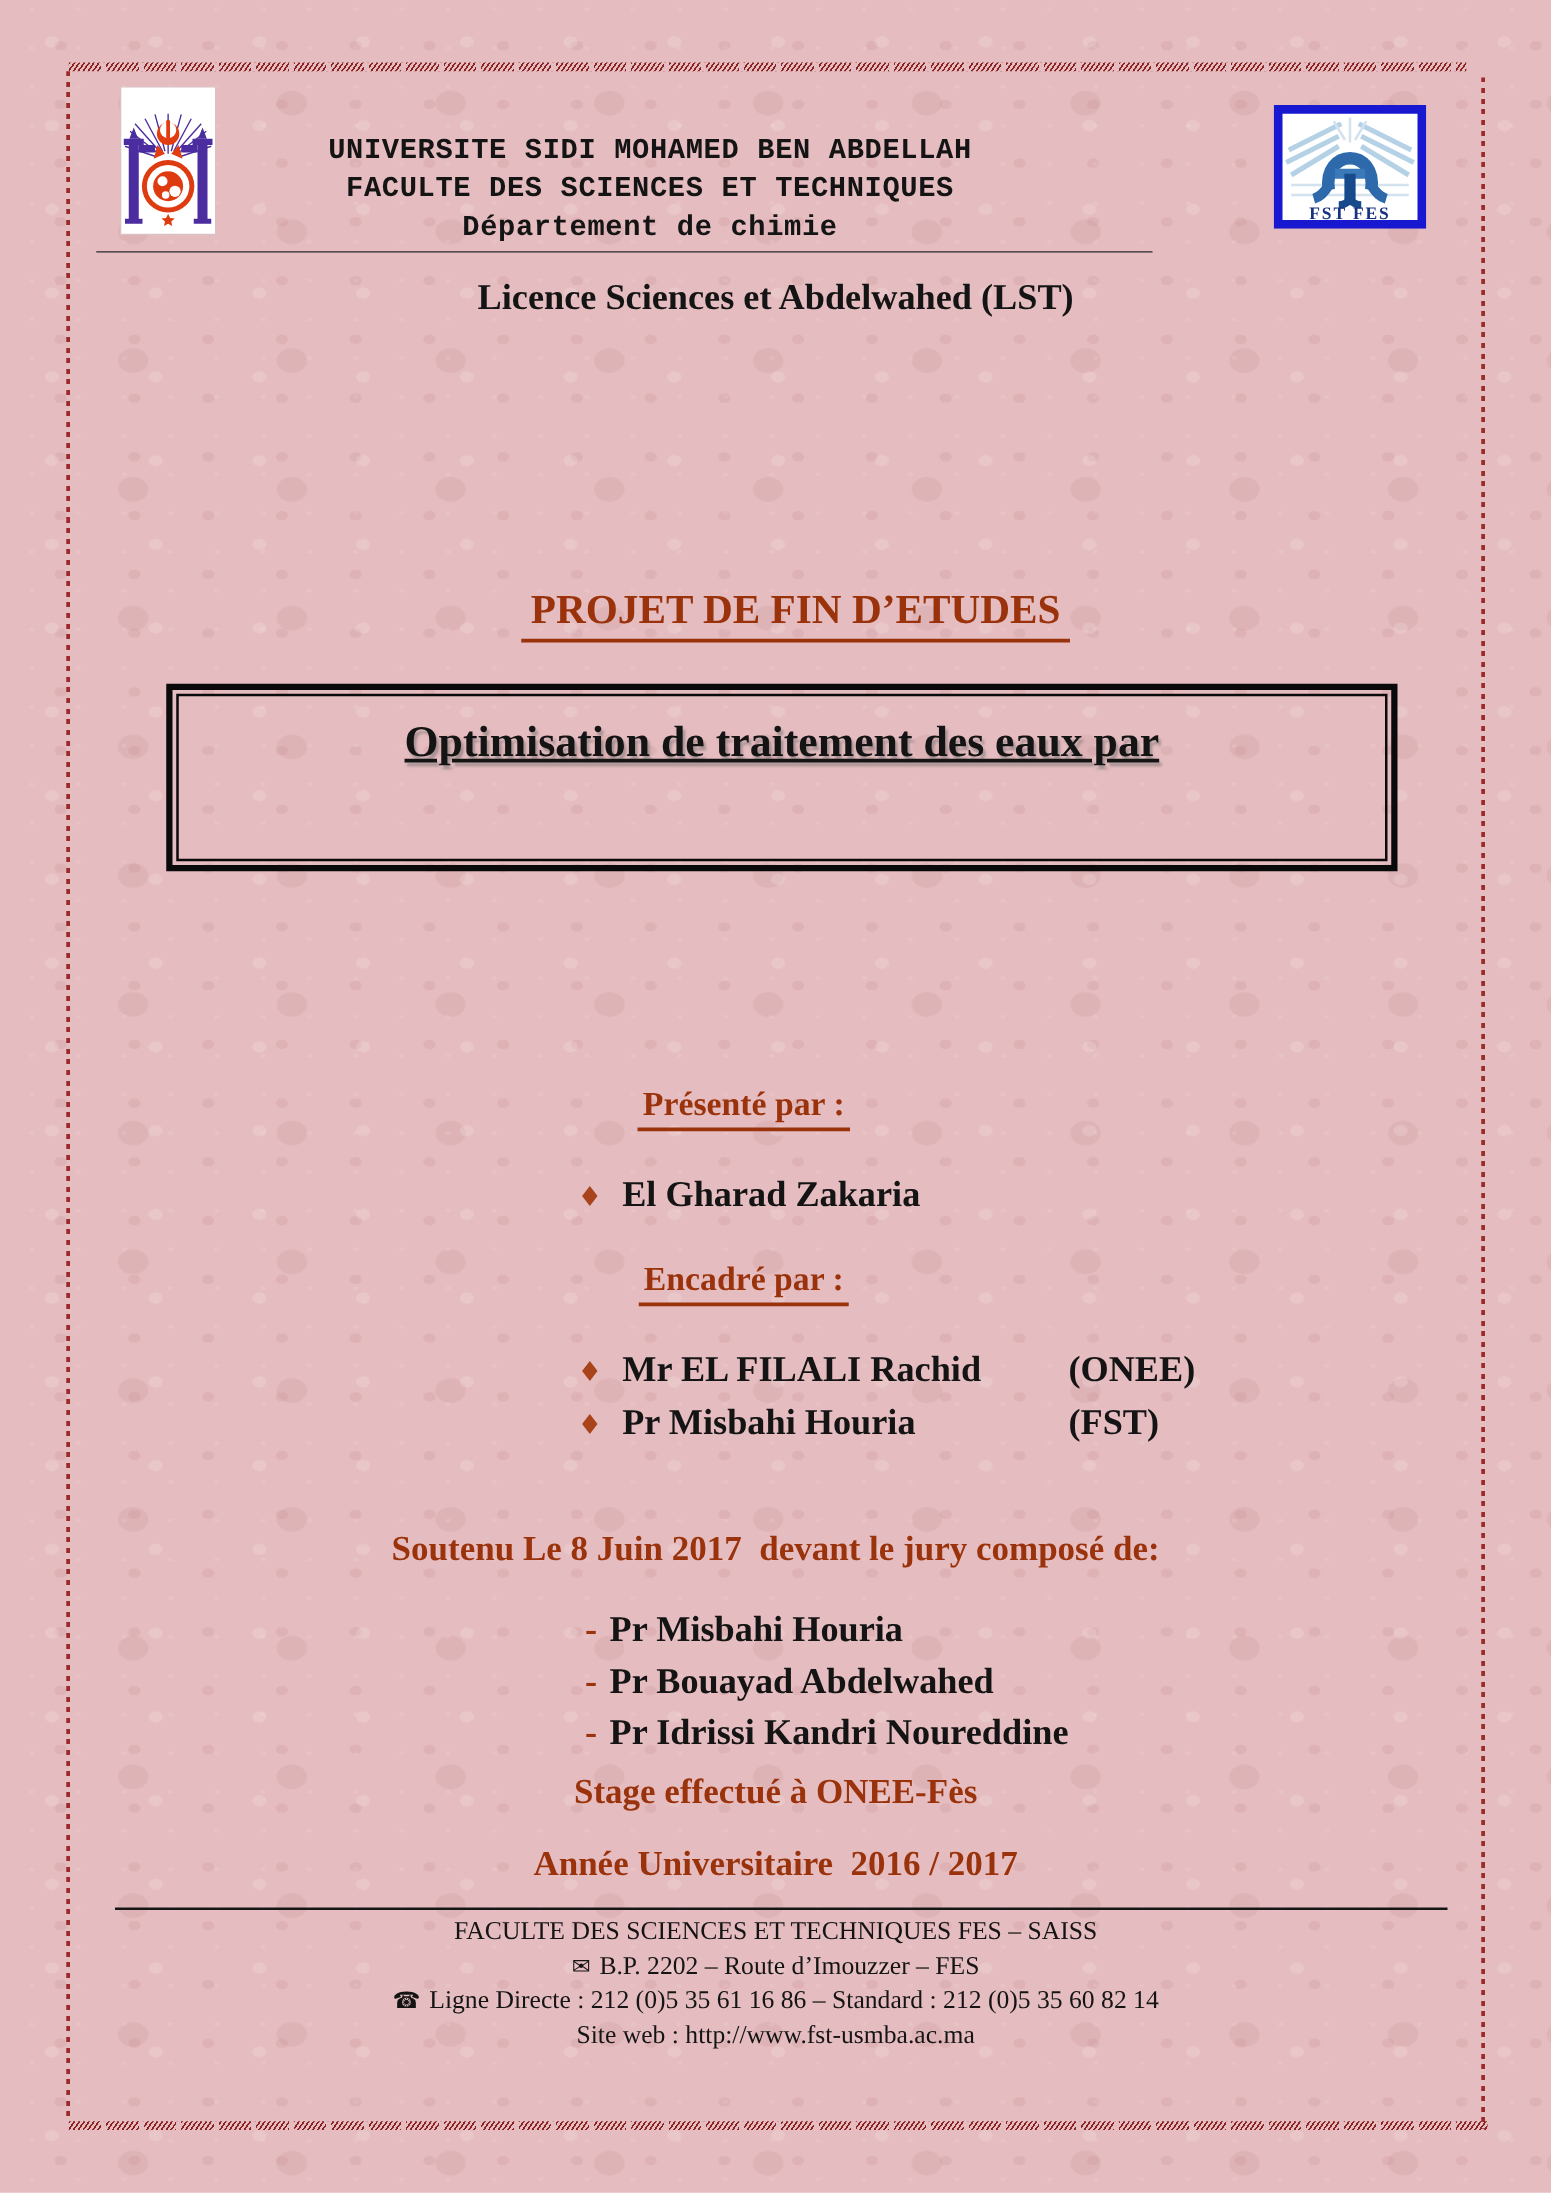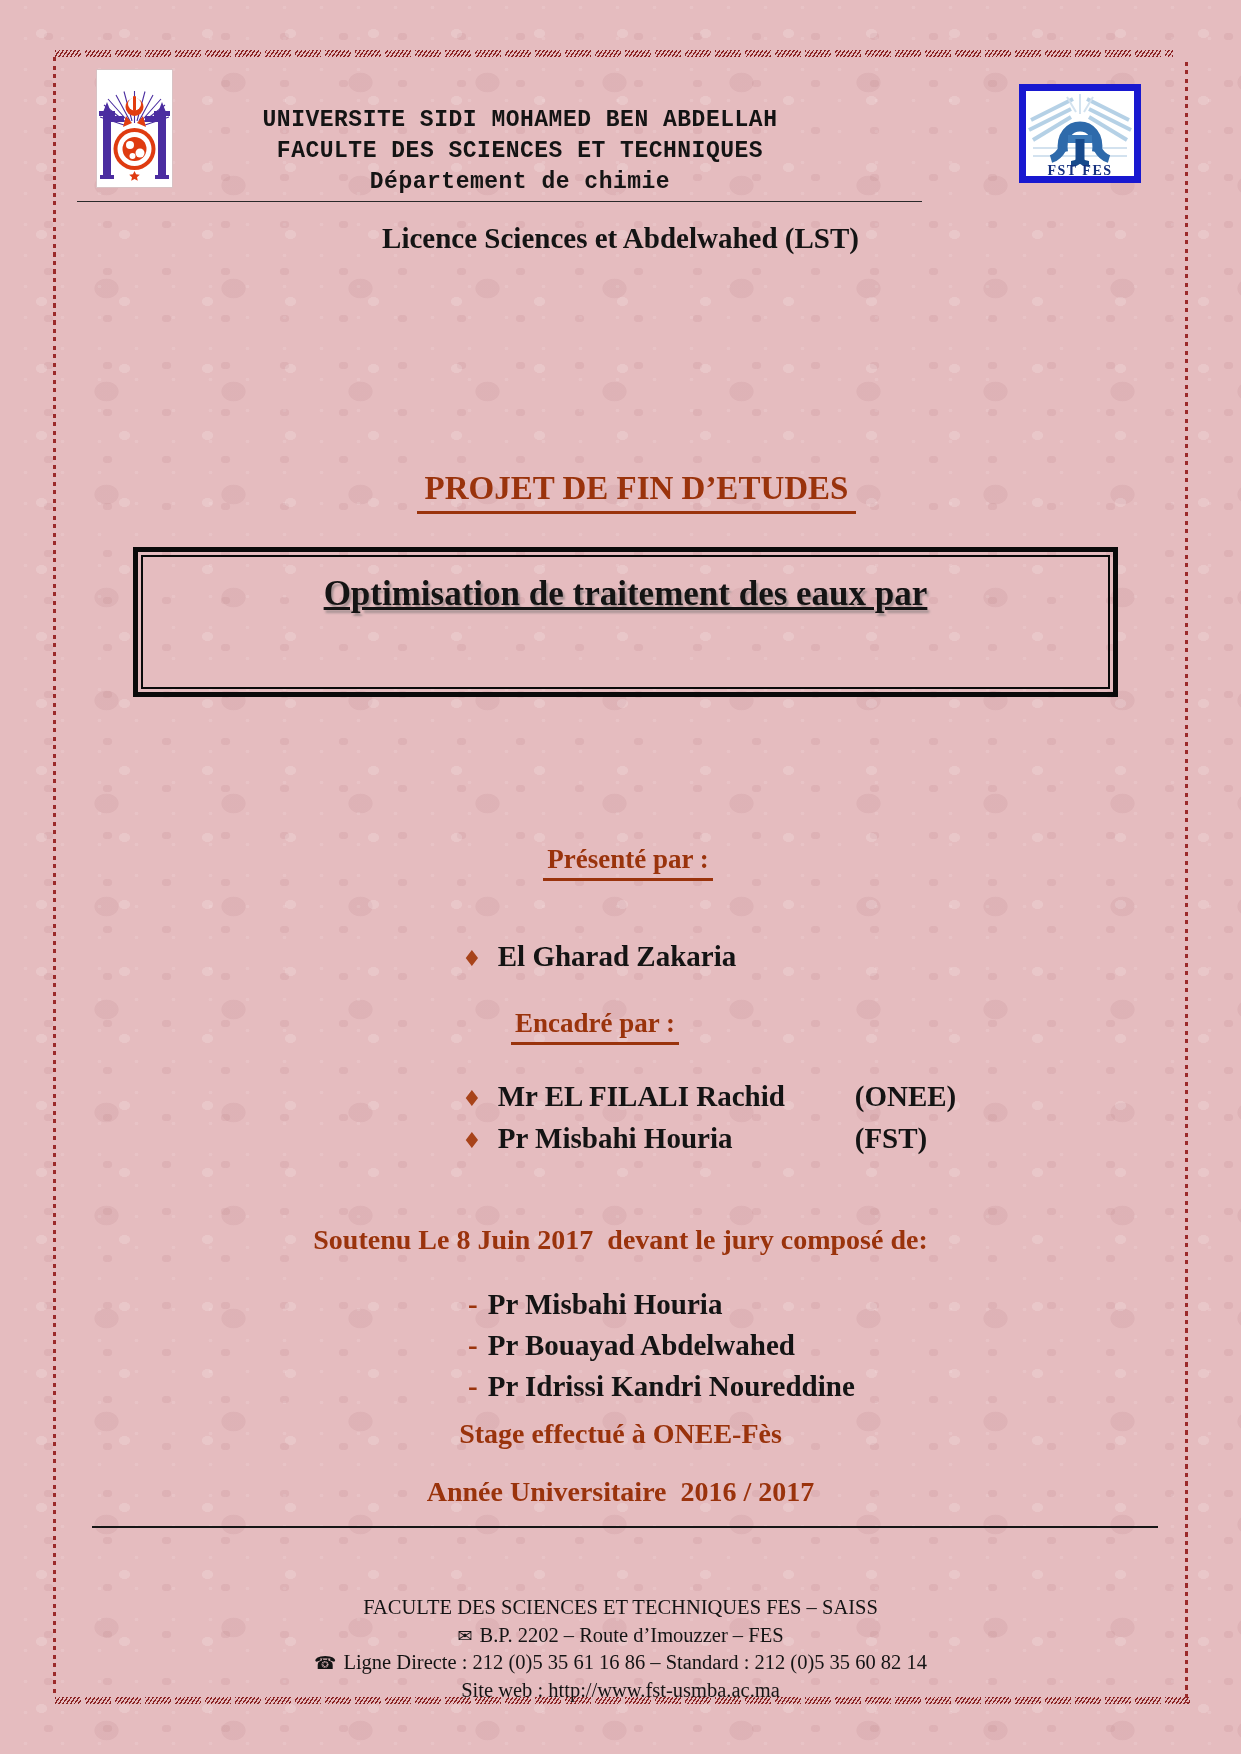--- a/index.html
+++ b/index.html
@@ -54,21 +54,21 @@
     border-bottom:3px solid #9a330c;padding:0 8px 4px;}
 
   .title-box{position:absolute;left:133px;top:547px;width:975px;height:140px;border:5px solid #0a0a0a;}
   .title-box .inner{position:absolute;inset:3px;border:2px solid #0a0a0a;padding-top:14px;}
   .title-line{text-align:center;font-size:35px;font-weight:bold;line-height:46px;
     text-shadow:2px 3px 2px rgba(105,105,105,.5);text-decoration:underline;}
 
   .red-label{position:absolute;left:0;width:1190px;text-align:center;}
   .red-label span{display:inline-block;font-size:27px;font-weight:bold;color:#9a330c;
     border-bottom:3px solid #9a330c;padding:0 4px 3px;}
-  .presente{top:844px;padding-left:33px;}
+  .presente{top:868px;}
   .encadre{top:1008px;text-align:center;}
 
   .bullet-row{position:absolute;display:flex;align-items:baseline;}
   .bullet{font-size:22px;color:#a8431a;margin-right:16px;font-family:"DejaVu Sans",sans-serif;}
   .person{font-size:29px;font-weight:bold;}
   .student-row{left:462px;top:940px;}
 
   .advisors{position:absolute;left:462px;top:1080px;}
   .advisor-row{display:flex;align-items:baseline;margin-bottom:9px;}
   .advisor-row .person{width:357px;}
@@ -80,21 +80,21 @@
   .jury{position:absolute;left:468px;top:1288px;}
   .jury-row{display:flex;align-items:baseline;margin-bottom:8px;}
   .dash{font-size:29px;font-weight:bold;color:#9a330c;margin-right:10px;}
 
   .stage{position:absolute;left:0;top:1418px;width:1241px;text-align:center;
     font-size:28px;font-weight:bold;color:#9a330c;}
   .annee{position:absolute;left:0;top:1476px;width:1241px;text-align:center;
     font-size:28px;font-weight:bold;color:#9a330c;white-space:pre-wrap;}
 
   .rule-bottom{position:absolute;left:92px;top:1526px;width:1066px;height:2px;background:#161616;}
-  .footer{position:absolute;left:0;top:1594px;width:1241px;text-align:center;
+  .footer{position:absolute;left:0;top:1532px;width:1241px;text-align:center;
     font-size:20.5px;line-height:27.5px;}
   .footer .icon{font-family:"DejaVu Sans",sans-serif;font-size:18px;margin-right:7px;}
 </style>
 </head>
 <body>
 
 <div class="page">
 
   <div class="frame-top"></div>
   <div class="frame-bottom"></div>

